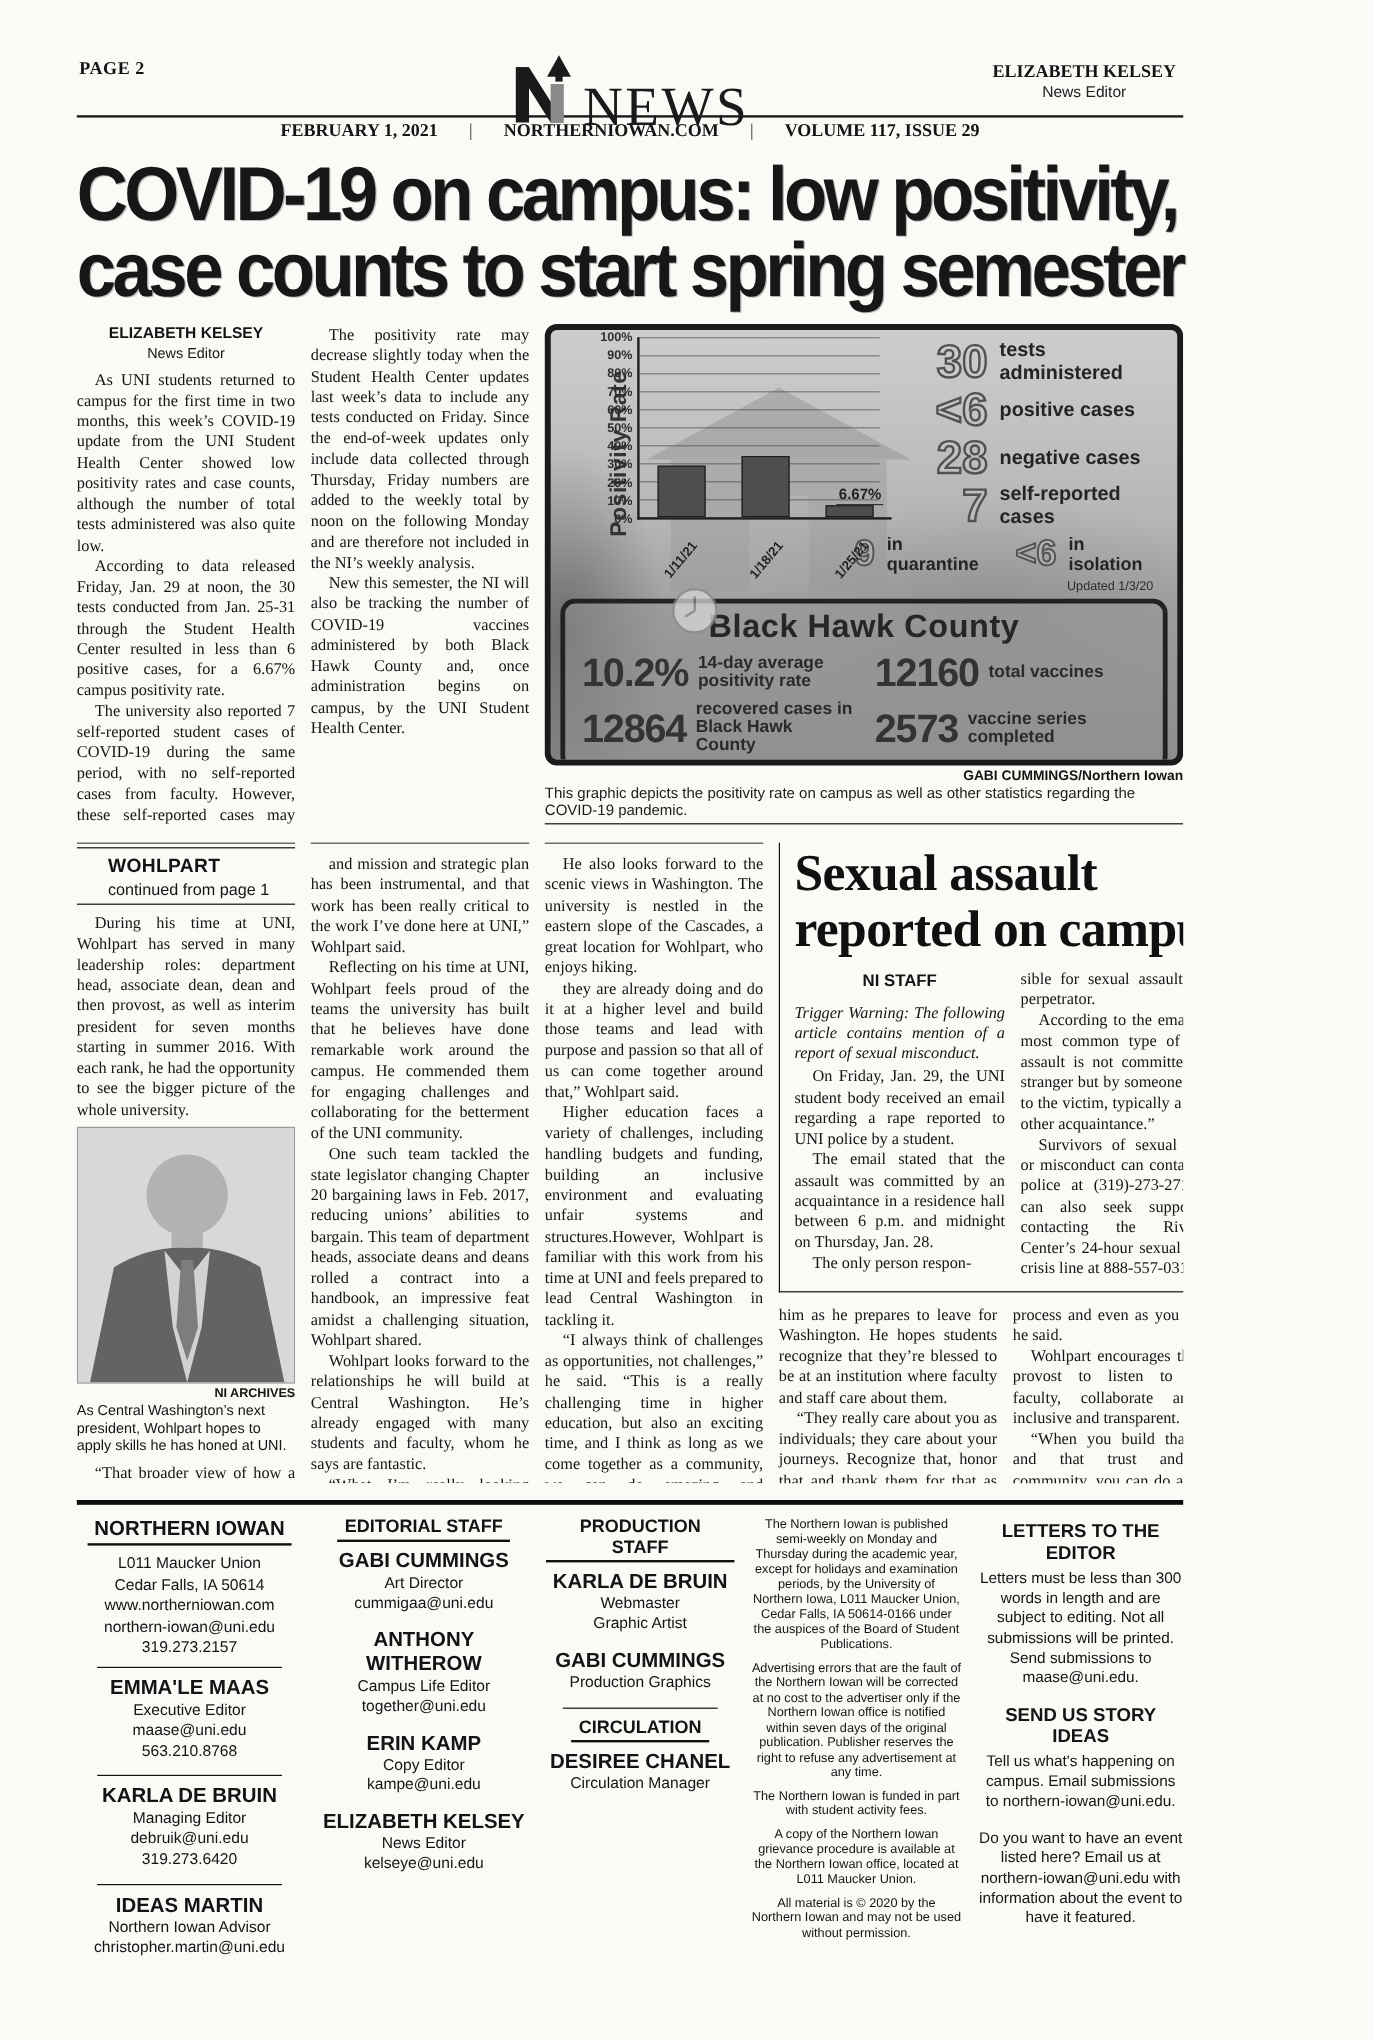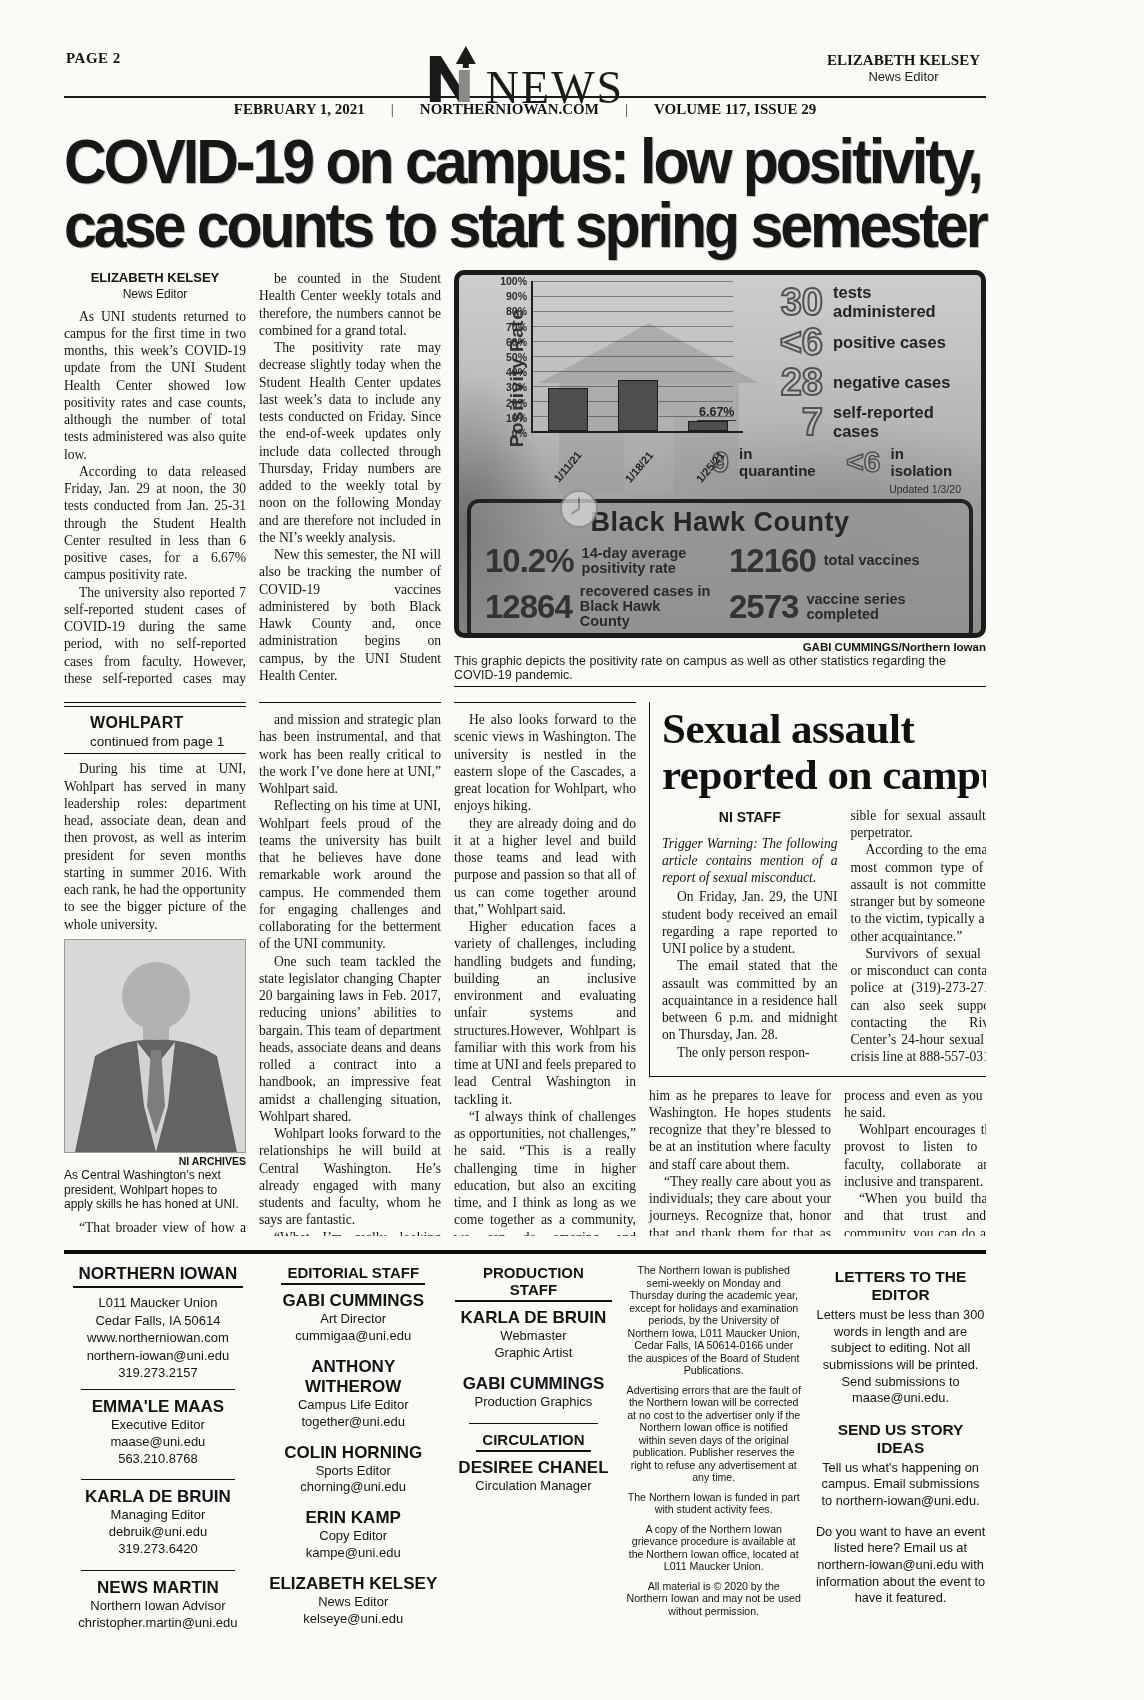--- a/index.html
+++ b/index.html
@@ -161,21 +161,20 @@
       <div class="ncol">
         <div class="byline-blk">
           <div class="byline-name">ELIZABETH KELSEY</div>
           <div class="byline-role">News Editor</div>
         </div>
         <p>As UNI students returned to campus for the first time in two months, this week’s COVID-19 update from the UNI Student Health Center showed low positivity rates and case counts, although the number of total tests administered was also quite low.</p>
         <p>According to data released Friday, Jan. 29 at noon, the 30 tests conducted from Jan. 25-31 through the Student Health Center resulted in less than 6 positive cases, for a 6.67% campus positivity rate.</p>
         <p>The university also reported 7 self-reported student cases of COVID-19 during the same period, with no self-reported cases from faculty. However, these self-reported cases may also</p>
       </div>
       <div class="ncol">
-        <p>be counted in the Student Health Center weekly totals and therefore, the numbers cannot be combined for a grand total.</p>
         <p>The positivity rate may decrease slightly today when the Student Health Center updates last week’s data to include any tests conducted on Friday. Since the end-of-week updates only include data collected through Thursday, Friday numbers are added to the weekly total by noon on the following Monday and are therefore not included in the NI’s weekly analysis.</p>
         <p>New this semester, the NI will also be tracking the number of COVID-19 vaccines administered by both Black Hawk County and, once administration begins on campus, by the UNI Student Health Center.</p>
       </div>
 
       <div class="gwrap">
         <div class="graphic">
           <div class="photo-shade"></div>
           <svg class="bldg" width="240" height="170" viewBox="0 0 240 170">
             <polygon points="120,0 10,60 230,60" fill="#8f8f8f"></polygon>
             <rect x="30" y="60" width="180" height="110" fill="#9a9a9a"></rect>
@@ -389,42 +388,37 @@
         </div>
         <div class="f-sep"></div>
         <div class="f-entry">
           <div class="f-name">KARLA DE BRUIN</div>
           <div class="f-role">Managing Editor</div>
           <div class="f-mail">debruik@uni.edu</div>
           <div class="f-phone">319.273.6420</div>
         </div>
         <div class="f-sep"></div>
         <div class="f-entry">
-          <div class="f-name">NEWS MARTIN</div>
+          <div class="f-name">IDEAS MARTIN</div>
           <div class="f-role">Northern Iowan Advisor</div>
           <div class="f-mail">christopher.martin@uni.edu</div>
         </div>
       </div>
 
       <div class="fcol fcol-2">
         <div class="f-title sm">EDITORIAL STAFF</div>
         <div class="f-entry">
           <div class="f-name">GABI CUMMINGS</div>
           <div class="f-role">Art Director</div>
           <div class="f-mail">cummigaa@uni.edu</div>
         </div>
         <div class="f-entry">
           <div class="f-name">ANTHONY WITHEROW</div>
           <div class="f-role">Campus Life Editor</div>
           <div class="f-mail">together@uni.edu</div>
-        </div>
-        <div class="f-entry">
-          <div class="f-name">COLIN HORNING</div>
-          <div class="f-role">Sports Editor</div>
-          <div class="f-mail">chorning@uni.edu</div>
         </div>
         <div class="f-entry">
           <div class="f-name">ERIN KAMP</div>
           <div class="f-role">Copy Editor</div>
           <div class="f-mail">kampe@uni.edu</div>
         </div>
         <div class="f-entry">
           <div class="f-name">ELIZABETH KELSEY</div>
           <div class="f-role">News Editor</div>
           <div class="f-mail">kelseye@uni.edu</div>

